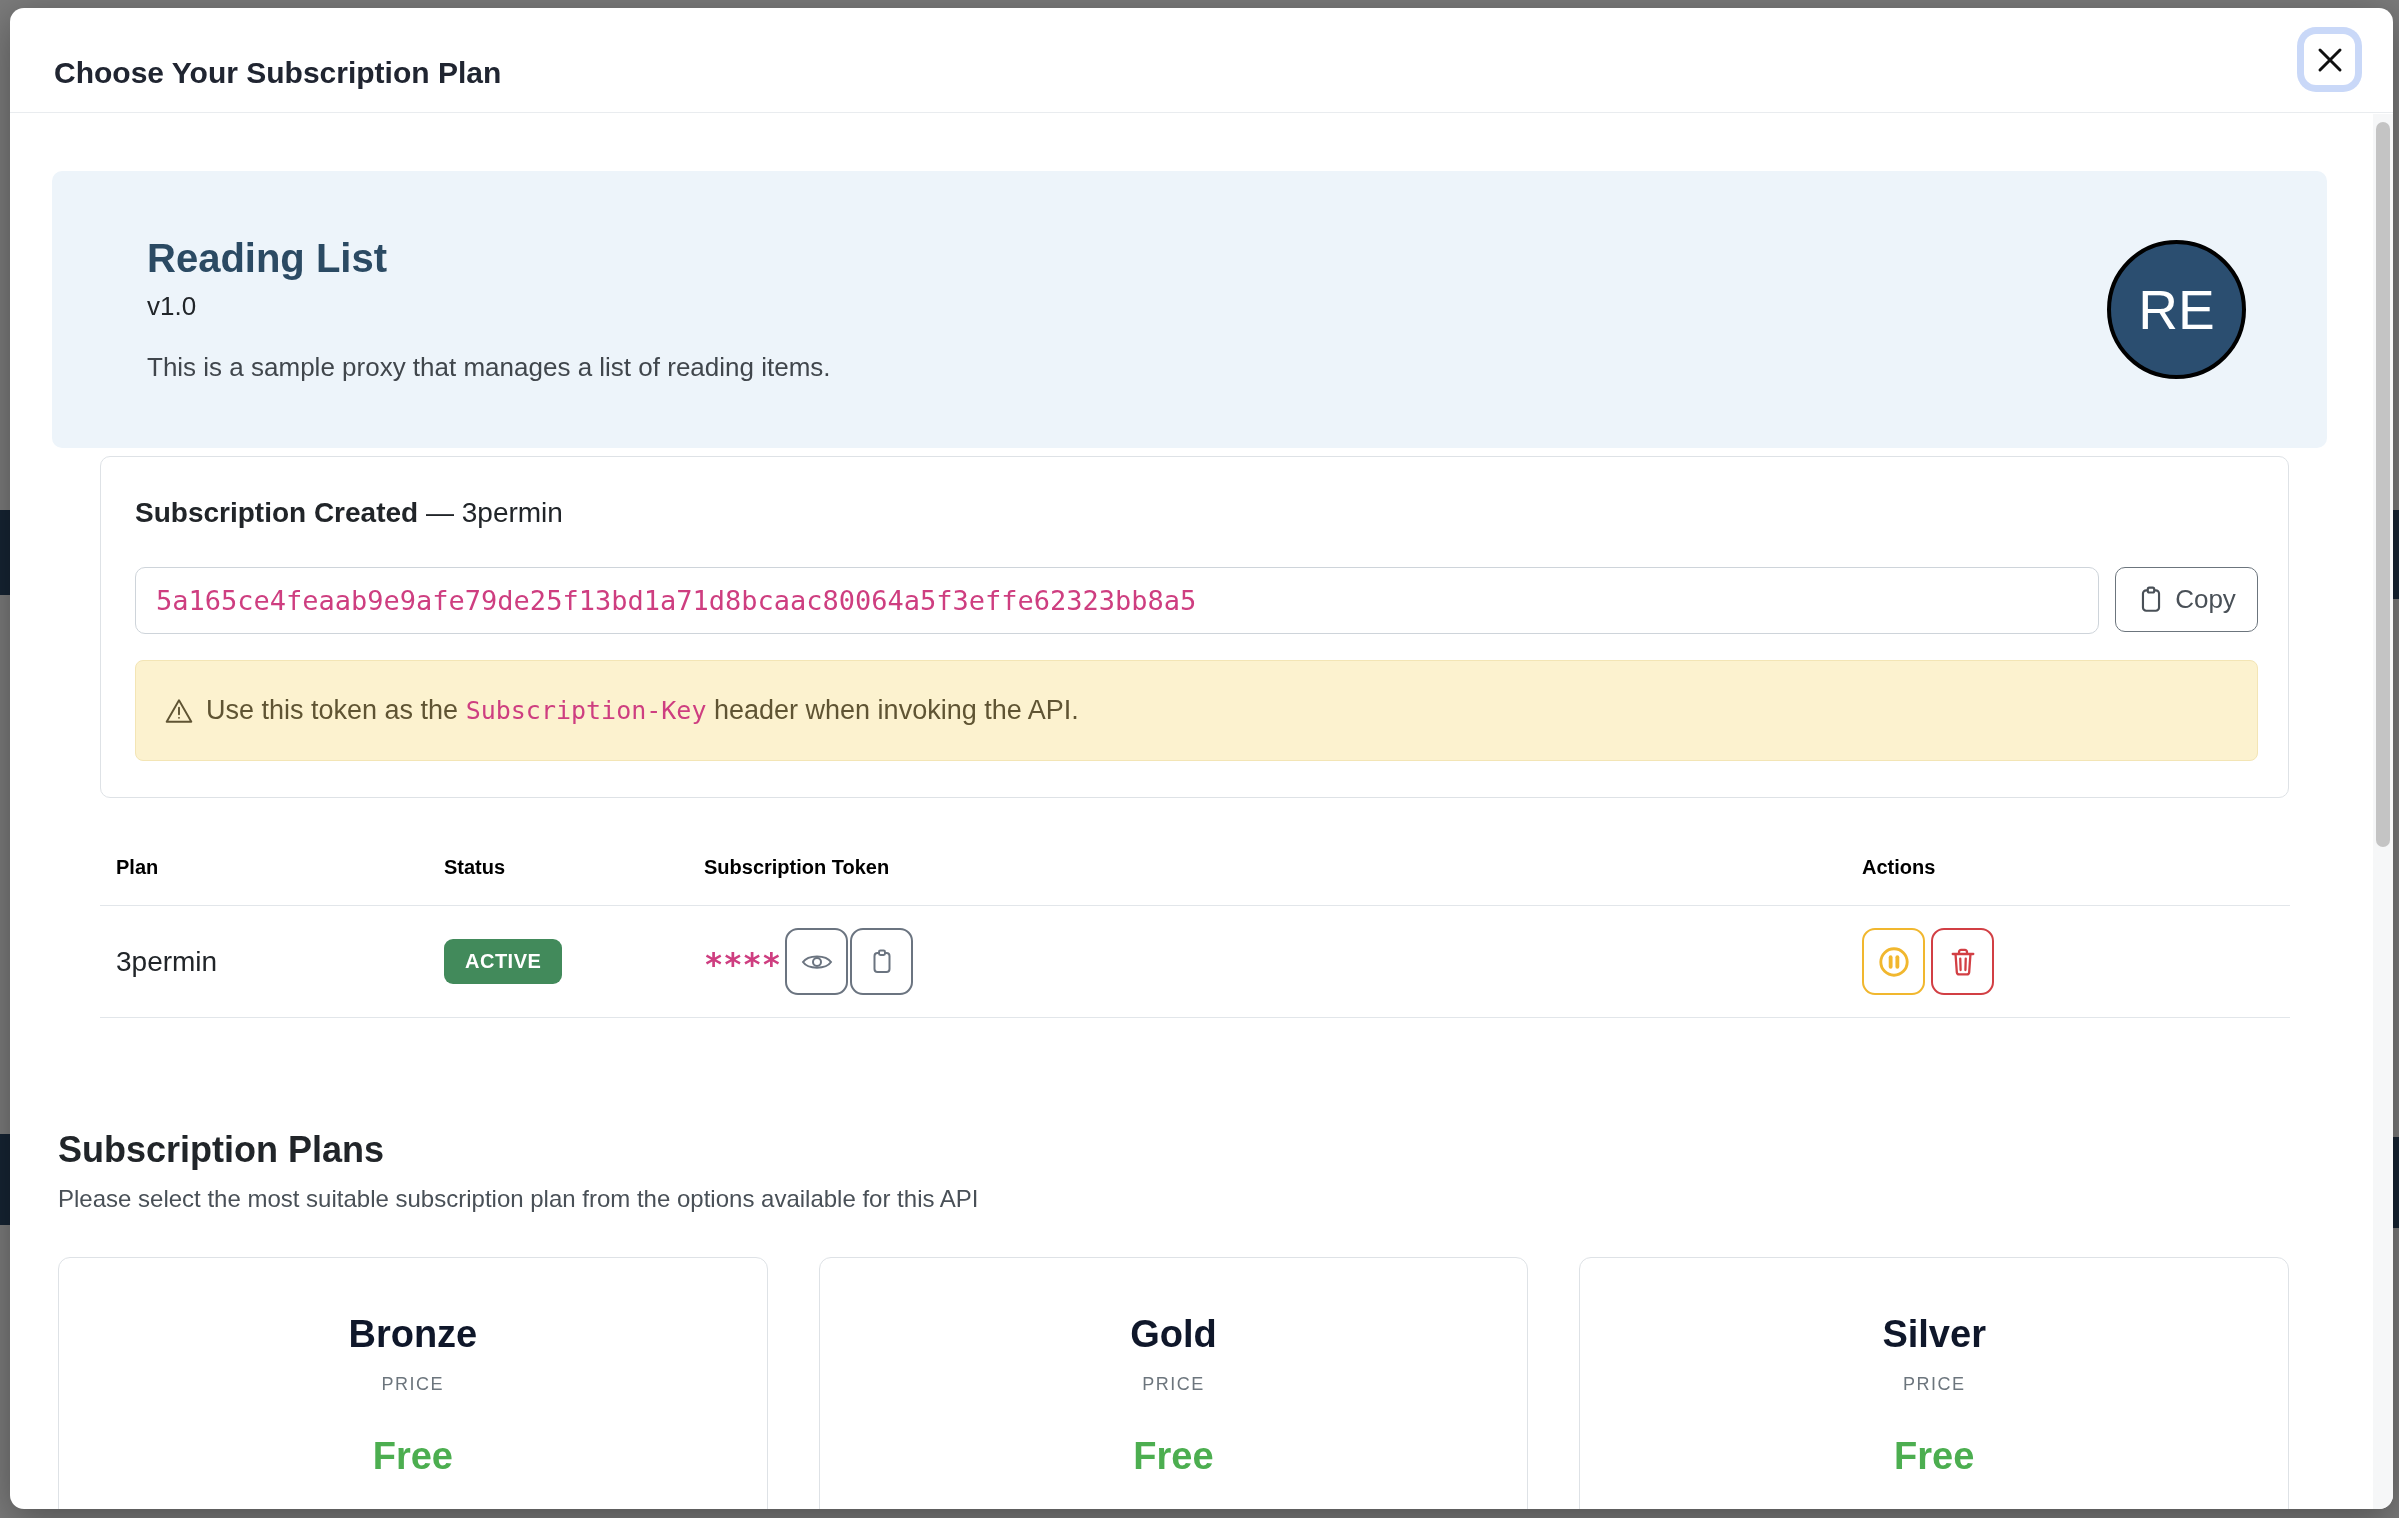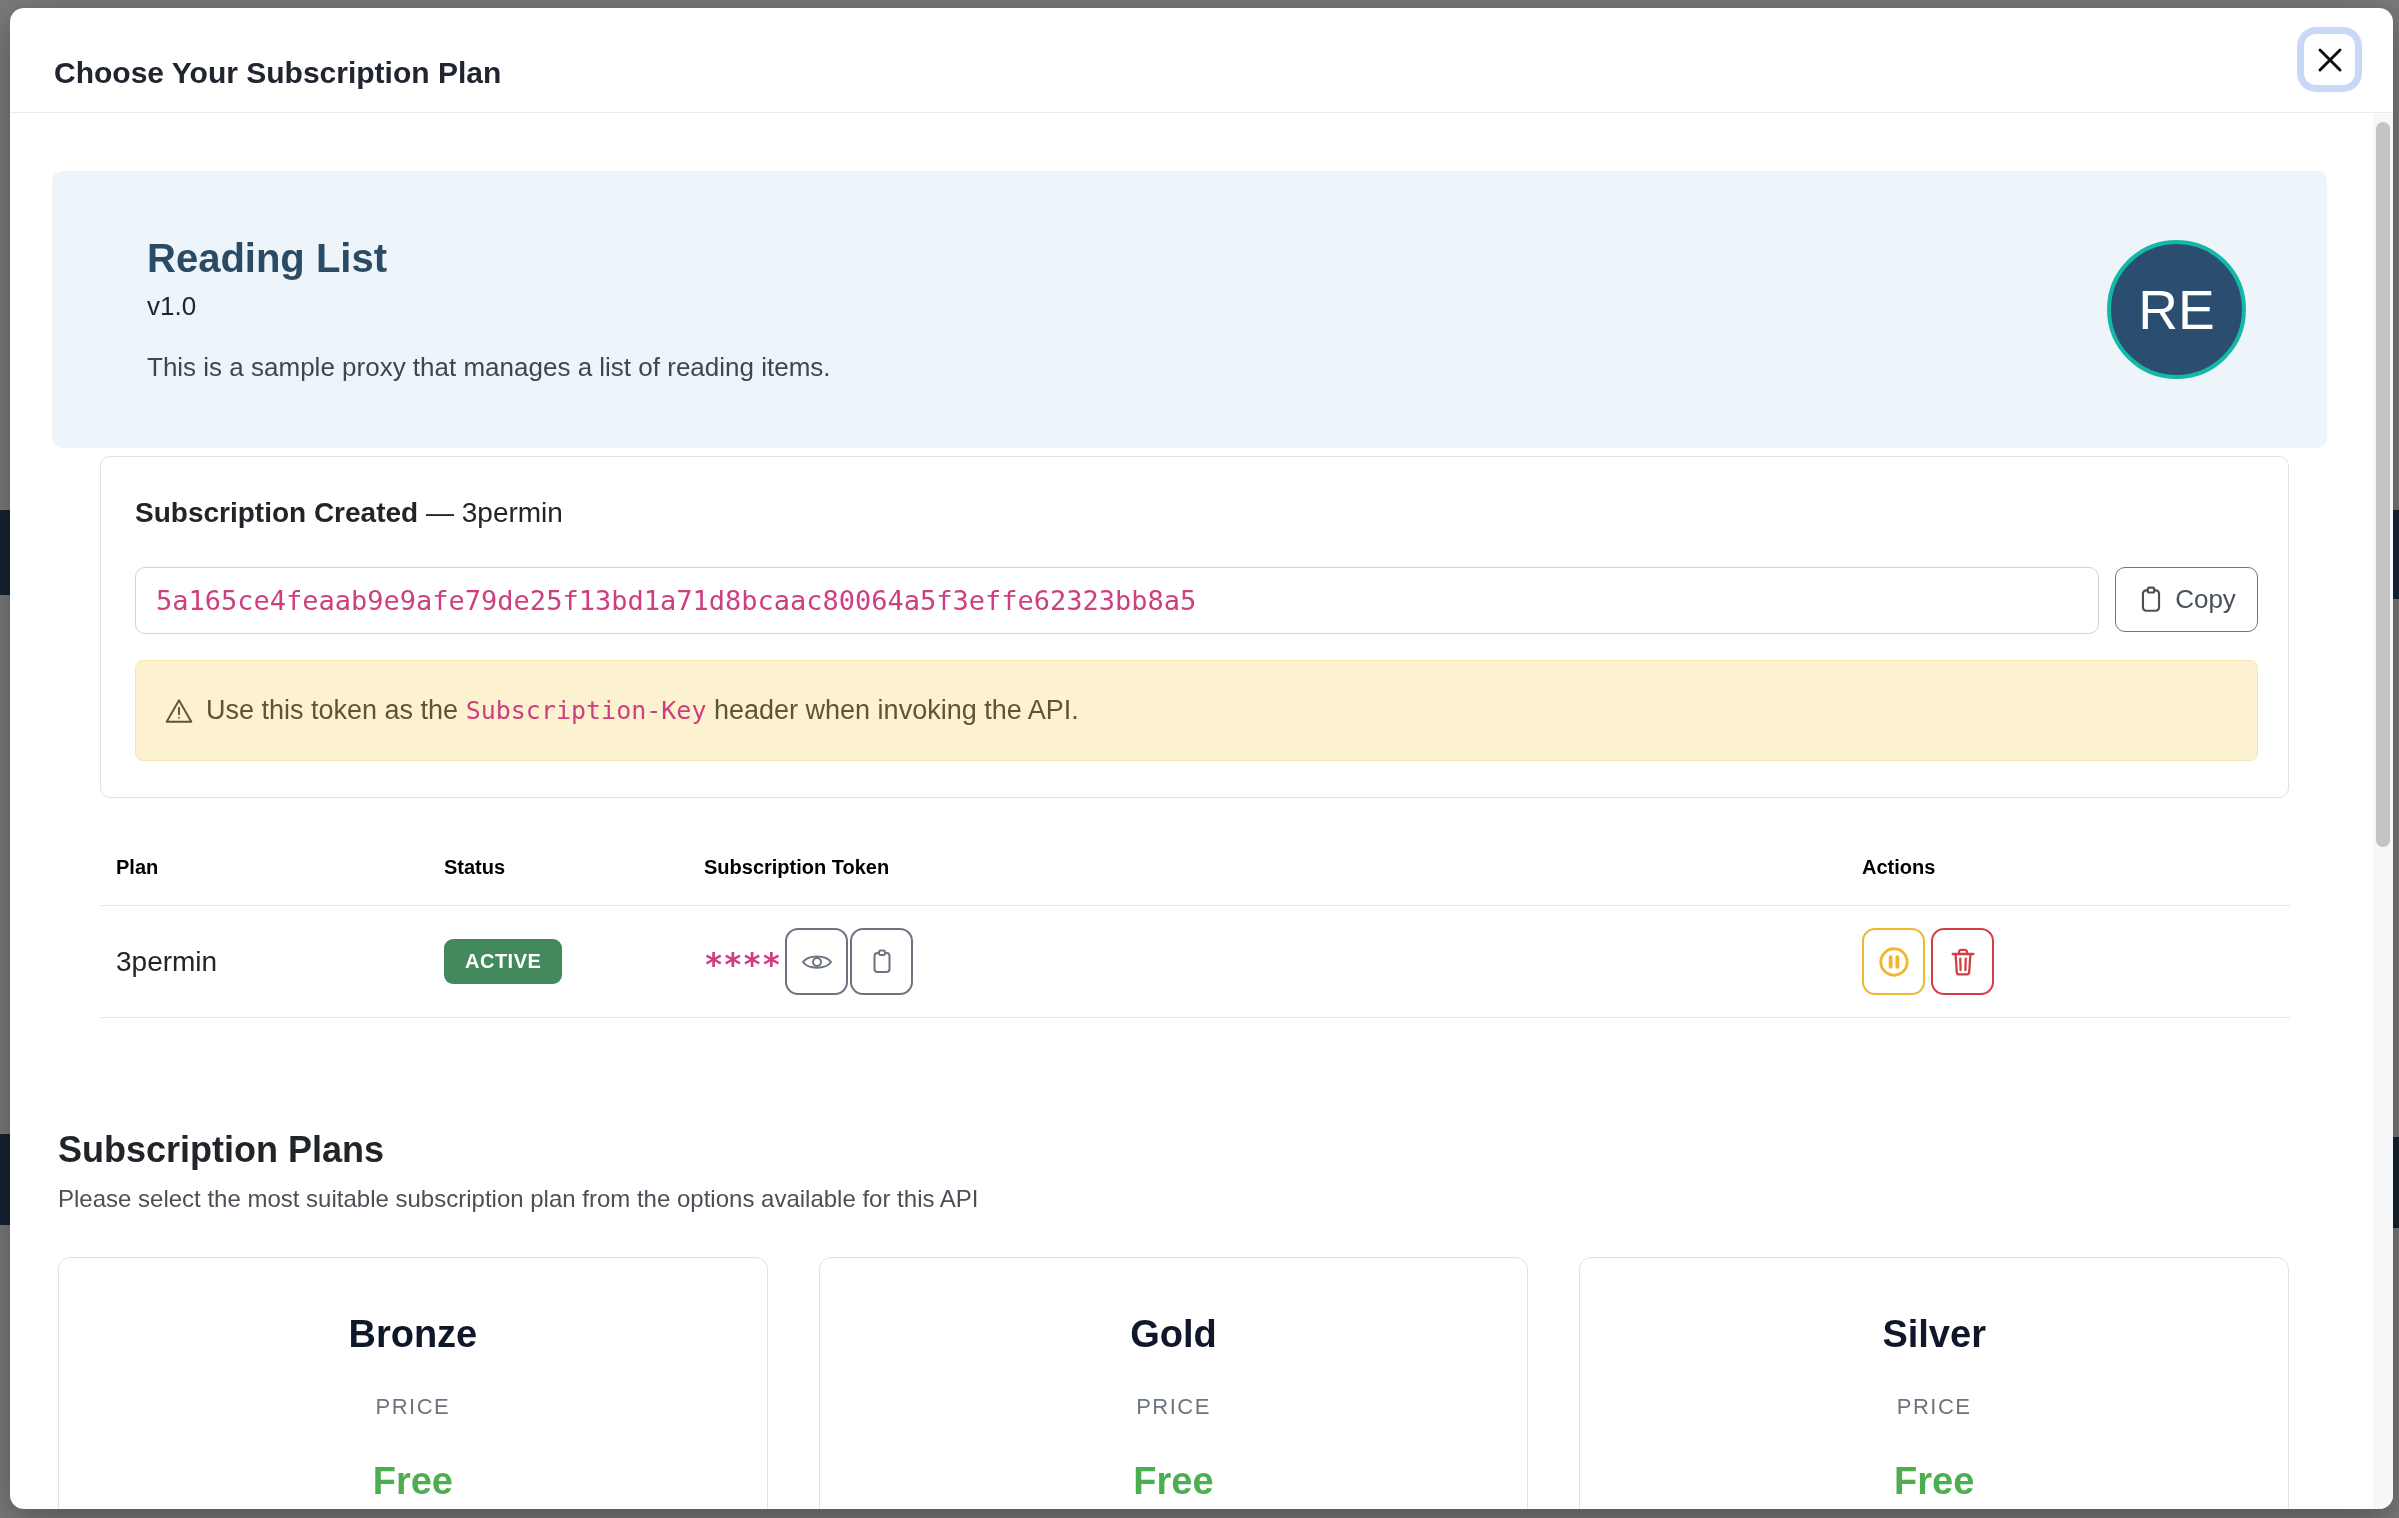--- a/index.html
+++ b/index.html
@@ -25,21 +25,21 @@
 
   .modal-body { position:absolute; top:106px; left:0; right:20px; bottom:0;
                 padding:57px 46px 0 42px; overflow:hidden; }
 
   
   .api-card { display:flex; justify-content:space-between; align-items:center;
               background:#edf4fa; border-radius:10px; height:277px; padding:36px 81px 36px 95px; }
   .api-name { font-size:40px; font-weight:700; color:#2b4a63; }
   .api-version { margin-top:10px; font-size:26px; color:#212529; }
   .api-desc { margin-top:30px; font-size:26px; color:#40464c; }
-  .avatar { width:139px; height:139px; border-radius:50%; background:#2b4e70; border:4px solid #14b8a6;
+  .avatar { width:139px; height:139px; border-radius:50%; background:#2b4e70; border:4px solid #000000;
             color:#fff; font-size:55px; font-weight:500; display:flex; align-items:center; justify-content:center; }
 
   
   .created-box { margin:8px 38px 0 48px; border:1px solid #dee2e6; border-radius:10px;
                  padding:40px 30px 36px 34px; }
   .created-heading { font-size:28px; color:#212529; font-weight:400; }
   .created-heading b { font-weight:700; }
   .token-row { display:flex; gap:16px; margin-top:38px; align-items:stretch; }
   .token-input { flex:1; height:67px; border:1px solid #ced4da; border-radius:10px; padding:0 20px;
                  font-family:"DejaVu Sans Mono", monospace; font-size:27px; color:#ce3e80; background:#fff; outline:none; }
@@ -67,21 +67,21 @@
   .icon-btn.warn { border-color:#f1b72e; }
   .icon-btn.danger { border-color:#d23f44; }
 
   
   .plans-heading { margin:111px 0 0 6px; font-size:36px; font-weight:600; color:#212529; }
   .plans-sub { margin:14px 0 0 6px; font-size:24px; color:#495057; }
   .cards { display:flex; gap:51px; margin:44px 38px 0 6px; }
   .plan-card { flex:1; height:376px; border:1px solid #dee2e6; border-radius:12px; background:#fff;
                text-align:center; padding-top:55px; cursor:pointer; }
   .plan-name { font-size:38px; font-weight:700; color:#0f172a; }
-  .plan-label { margin-top:38px; font-size:22px; color:#6c757d; letter-spacing:1.5px; }
+  .plan-label { margin-top:18px; font-size:18px; color:#6c757d; letter-spacing:1.5px; }
   .plan-price { margin-top:40px; font-size:38px; font-weight:700; color:#4cae50; }
 
   
   .scrollbar { position:absolute; top:106px; right:0; bottom:0; width:20px; background:#f6f7f8; }
   .scroll-thumb { position:absolute; top:8px; left:3px; width:14px; height:725px; background:#c4c4c4; border-radius:7px; }
 
   svg { display:block; }
 </style>
 </head>
 <body>

